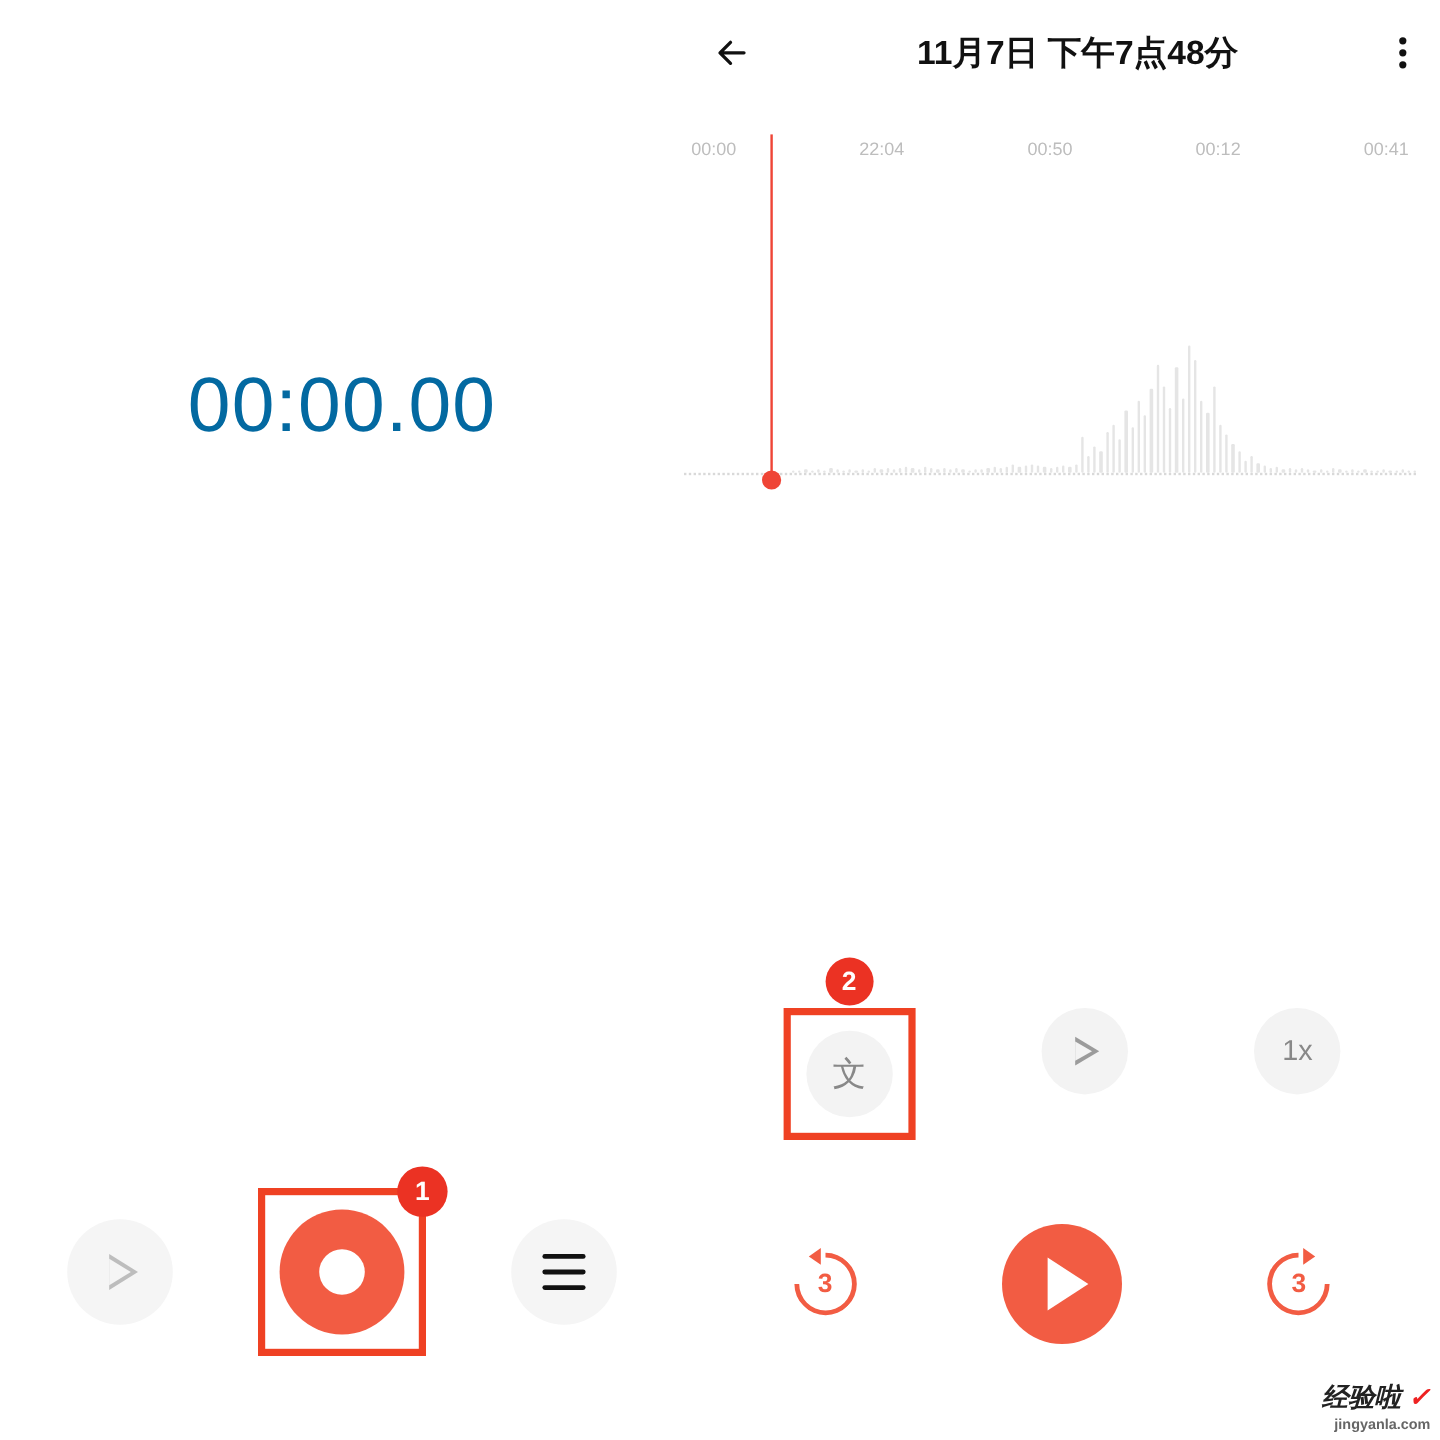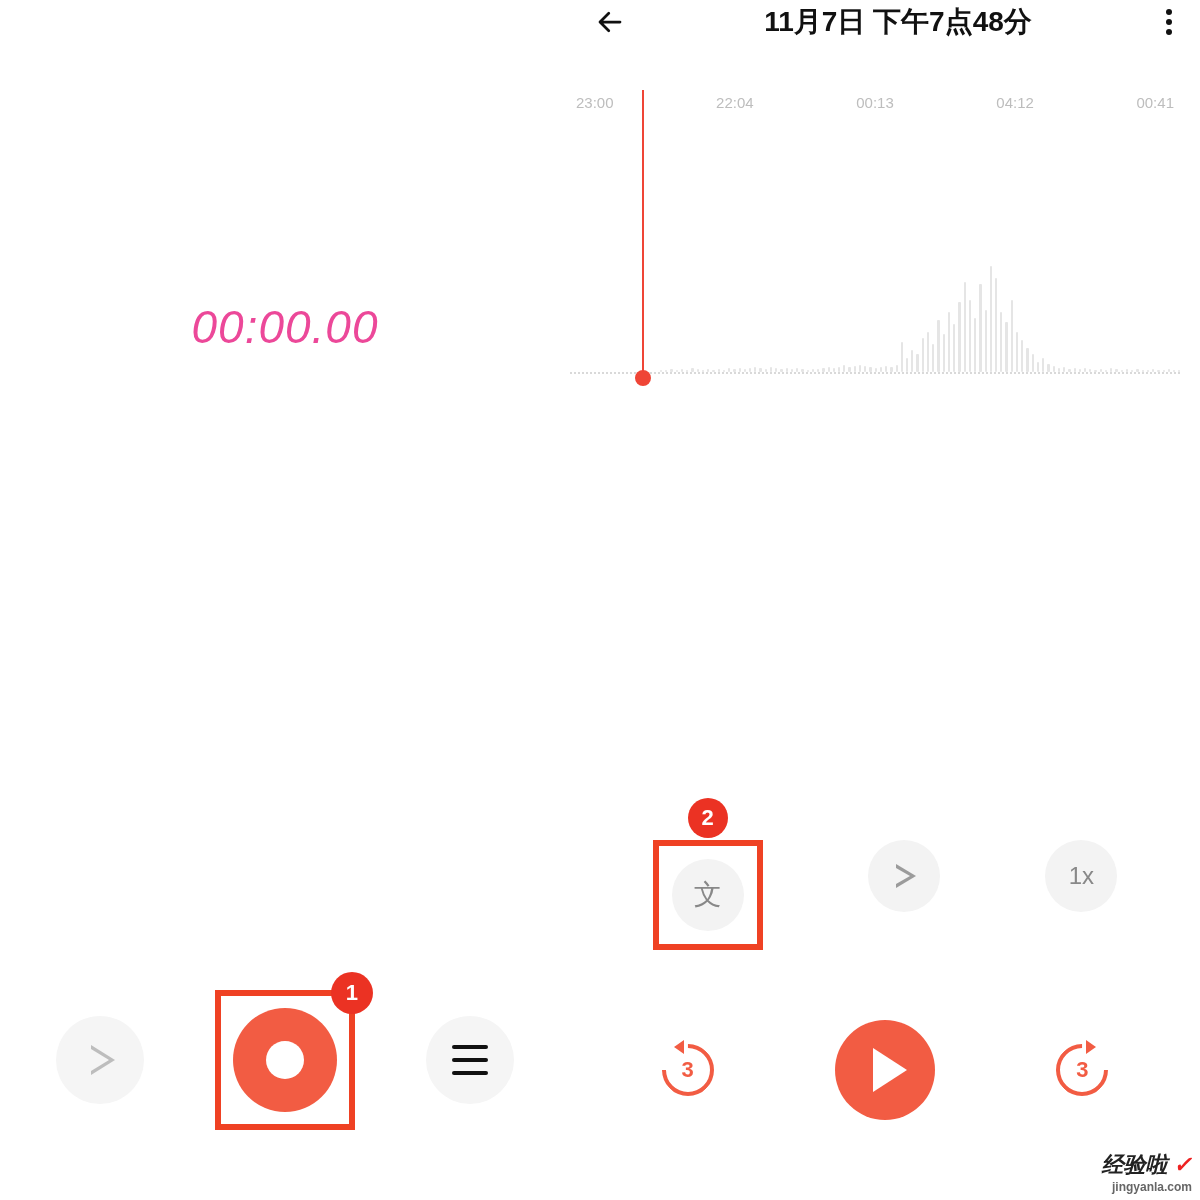--- a/index.html
+++ b/index.html
@@ -2,38 +2,38 @@
 <html><head>
 <meta charset="utf-8">
 <style>
   * { box-sizing: border-box; margin: 0; padding: 0; }
   html, body { width: 1200px; height: 1200px; font-family: -apple-system, "Helvetica Neue", Arial, sans-serif; background: #fff; }
   .canvas { position: relative; width: 1200px; height: 1200px; overflow: hidden; }
 
   
   .left { position: absolute; left: 0; top: 0; width: 570px; height: 1200px; }
   .timer { position: absolute; top: 300px; left: 0; right: 0; text-align: center; }
-  .timer-main { font-size: 46px; font-weight: 500; letter-spacing: 1px; color: #ec4899; font-style: italic; }
+  .timer-main { font-size: 64px; font-weight: 500; letter-spacing: 1px; color: #0369a1; }
   .timer-sub { margin-top: 10px; font-size: 22px; color: #bdbdbd; letter-spacing: 4px; }
 
   .left-controls { position: absolute; bottom: 70px; left: 0; right: 0; display: flex; justify-content: space-around; align-items: center; padding: 0 20px; }
   .btn-round-grey { width: 88px; height: 88px; border-radius: 50%; background: #f5f5f5; display: flex; align-items: center; justify-content: center; }
   .play-outline-tri { width: 0; height: 0; border-left: 24px solid #bdbdbd; border-top: 15px solid transparent; border-bottom: 15px solid transparent; margin-left: 6px; position: relative; }
   .play-outline-tri::after { content:""; position:absolute; left:-24px; top:-11px; width:0; height:0; border-left:18px solid #f5f5f5; border-top:11px solid transparent; border-bottom:11px solid transparent; }
   .hamburger { display: flex; flex-direction: column; gap: 9px; }
   .hamburger div { width: 36px; height: 4px; background: #111; border-radius: 2px; }
 
   .record-wrap { position: relative; width: 140px; height: 140px; border: 6px solid #ef4123; display:flex; align-items:center; justify-content:center; }
   .record-btn { width: 104px; height: 104px; border-radius: 50%; background: #f25c43; display:flex; align-items:center; justify-content:center; }
   .record-btn::after { content:""; width: 38px; height: 38px; border-radius: 50%; background: #fff; }
   .badge1 { position: absolute; top: -24px; right: -24px; width: 42px; height: 42px; border-radius: 50%; background: #eb3223; color:#fff; display:flex; align-items:center; justify-content:center; font-size:22px; font-weight:700; }
 
   
   .right { position: absolute; left: 570px; top: 0; width: 630px; height: 1200px; }
-  .header { display:flex; align-items:center; justify-content:space-between; padding: 2px 28px 12px 20px; }
+  .header { display:flex; align-items:center; justify-content:space-between; padding: 24px 28px 12px 20px; }
   .back-arrow { width: 40px; height: 40px; display:flex; align-items:center; justify-content:center; }
   .title { font-size: 28px; font-weight: 700; color: #111; }
   .more-dots { display:flex; flex-direction:column; gap:4px; }
   .more-dots div { width:6px; height:6px; background:#111; border-radius:50%; }
 
   .waveform-area { position: relative; margin: 40px 20px 0 0; height: 290px; }
   .ticks { position:absolute; top:0; left:0; right:0; display:flex; justify-content:space-between; padding: 0 6px; }
   .ticks span { font-size: 15px; color:#bdbdbd; }
   .wave-baseline { position:absolute; left:0; right:0; bottom:10px; height:2px; border-bottom: 2px dotted #d9d9d9; }
   .bars { position:absolute; left:0; right:0; bottom:12px; height:180px; display:flex; align-items:flex-end; gap:3px; padding-left: 90px; }
@@ -107,24 +107,24 @@
       <div class="title">11月7日 下午7点48分</div>
       <div class="more-dots">
           <div></div>
           <div></div>
           <div></div>
         </div>
     </div>
 
     <div class="waveform-area">
       <div class="ticks">
-        <span>23:00</span>
+        <span>00:00</span>
         <span>22:04</span>
-        <span>00:13</span>
-        <span>04:12</span>
+        <span>00:50</span>
+        <span>00:12</span>
         <span>00:41</span>
       </div>
       <div class="bars" id="wave-bars">
           <div style="height: 2px;"></div>
           <div style="height: 2px;"></div>
           <div style="height: 3px;"></div>
           <div style="height: 2px;"></div>
           <div style="height: 3px;"></div>
           <div style="height: 2px;"></div>
           <div style="height: 4px;"></div>

